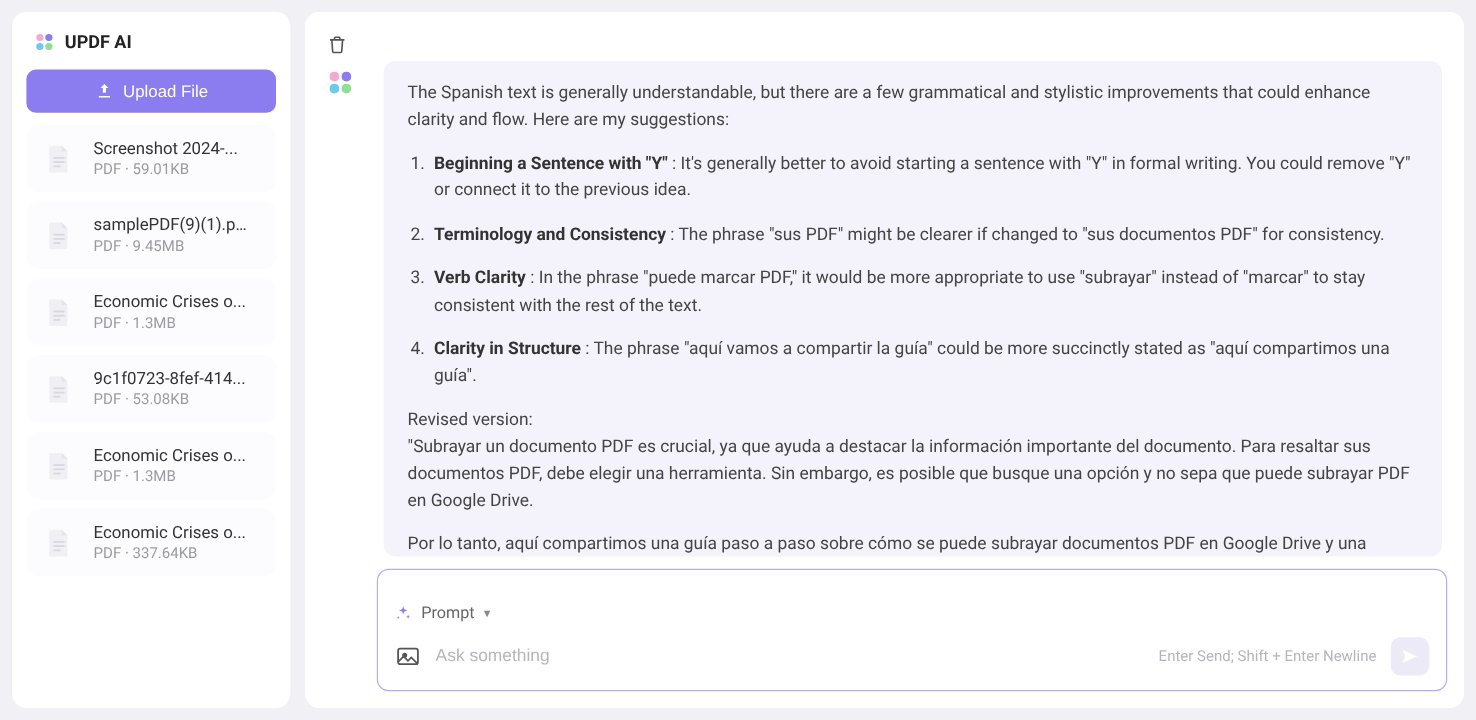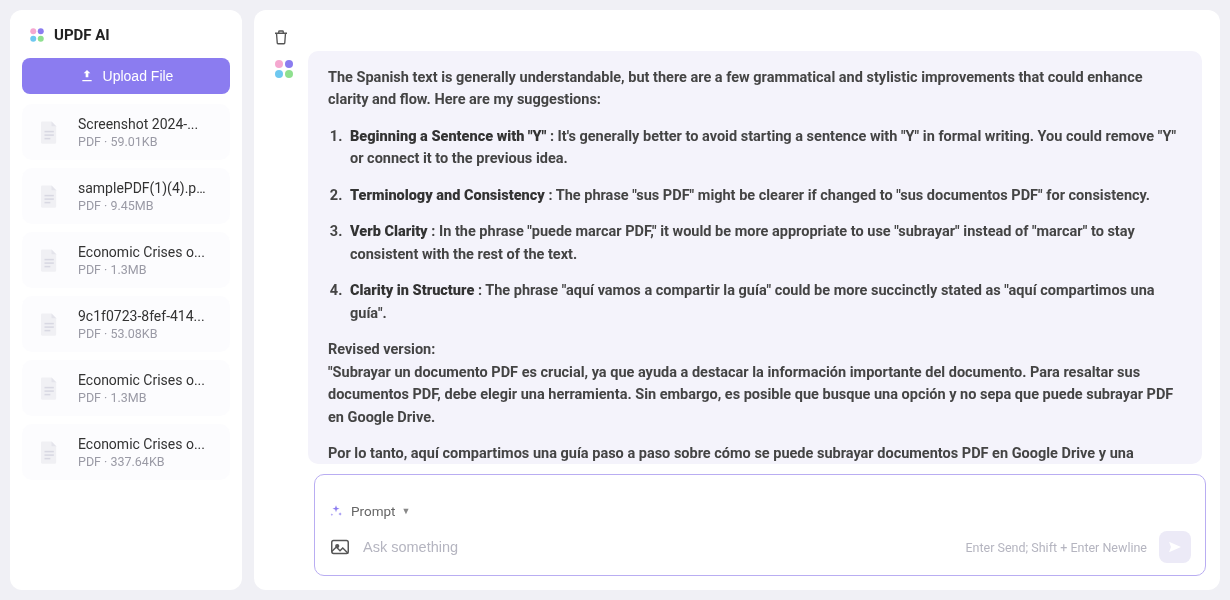--- a/index.html
+++ b/index.html
@@ -22,21 +22,21 @@
 .file-text { overflow: hidden; }
 .file-name { font-size: 14px; color: #333; white-space: nowrap; overflow: hidden; text-overflow: ellipsis; max-width: 130px; }
 .file-meta { font-size: 12.5px; color: #9a9aa5; margin-top: 2px; }
 
 .main { flex: 1; background: #fff; border-radius: 12px; padding: 14px 14px 14px 18px; display: flex; flex-direction: column; position: relative; }
 
 .topbar { display: flex; align-items: flex-start; gap: 12px; }
 .trash-btn { background: none; border: none; cursor: pointer; padding: 2px; margin-left: -2px; margin-top: 2px; }
 .trash-btn svg { width: 18px; height: 18px; stroke: #555; }
 
-.chat-area { flex: 1; overflow-y: auto; padding-right: 4px; display: flex; gap: 12px; margin-top: 0; font-weight: bold; }
+.chat-area { flex: 1; overflow-y: auto; padding-right: 4px; display: flex; gap: 24px; margin-top: 0; }
 .bot-avatar { width: 24px; height: 24px; flex-shrink: 0; margin-top: 6px; }
 .bot-avatar svg { width: 100%; height: 100%; }
 
 .bubble { background: #f4f3fb; border-radius: 10px; padding: 16px 20px; color: #444; font-size: 14.5px; line-height: 1.55; flex: 1; }
 .bubble p { margin-bottom: 14px; }
 .bubble p:last-child { margin-bottom: 0; }
 .bubble ol { padding-left: 18px; margin-bottom: 14px; }
 .bubble ol li { margin-bottom: 14px; padding-left: 4px; }
 .bubble ol li:last-child { margin-bottom: 0; }
 .bubble ol li b { color: #333; }
@@ -105,21 +105,21 @@
     <span class="file-icon">
       <svg viewBox="0 0 24 24">
             <path d="M7 3h8l4 4v14a1 1 0 01-1 1H7a1 1 0 01-1-1V4a1 1 0 011-1z" fill="#f0f0f4"></path>
             <path d="M15 3v4h4" fill="#e4e4eb"></path>
             <rect x="9" y="11" width="8" height="1.3" fill="#d8d8e2"></rect>
             <rect x="9" y="14" width="8" height="1.3" fill="#d8d8e2"></rect>
             <rect x="9" y="17" width="5" height="1.3" fill="#d8d8e2"></rect>
           </svg>
     </span>
     <div class="file-text">
-      <div class="file-name">samplePDF(1)(4).pdf</div>
+      <div class="file-name">samplePDF(9)(1).pdf</div>
       <div class="file-meta">PDF · 9.45MB</div>
     </div>
       </div>
       <div class="file-item">
     <span class="file-icon">
       <svg viewBox="0 0 24 24">
             <path d="M7 3h8l4 4v14a1 1 0 01-1 1H7a1 1 0 01-1-1V4a1 1 0 011-1z" fill="#f0f0f4"></path>
             <path d="M15 3v4h4" fill="#e4e4eb"></path>
             <rect x="9" y="11" width="8" height="1.3" fill="#d8d8e2"></rect>
             <rect x="9" y="14" width="8" height="1.3" fill="#d8d8e2"></rect>

